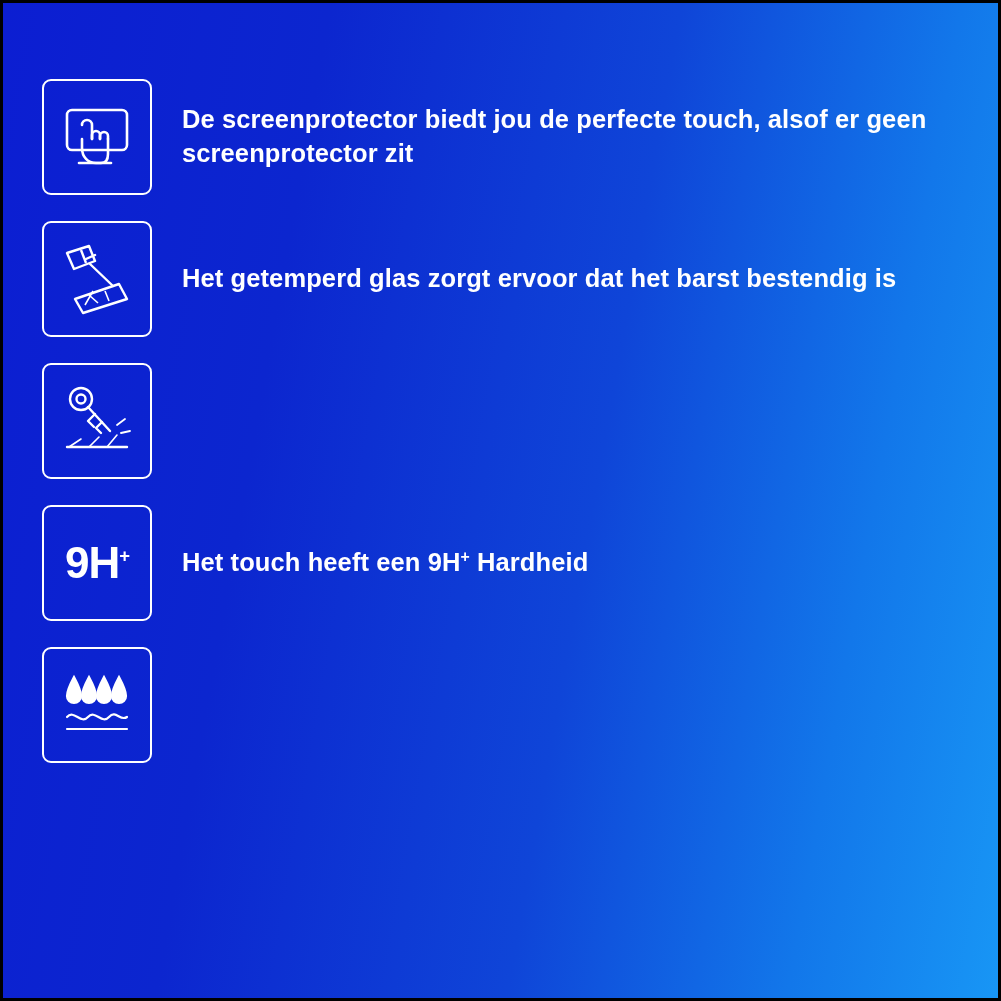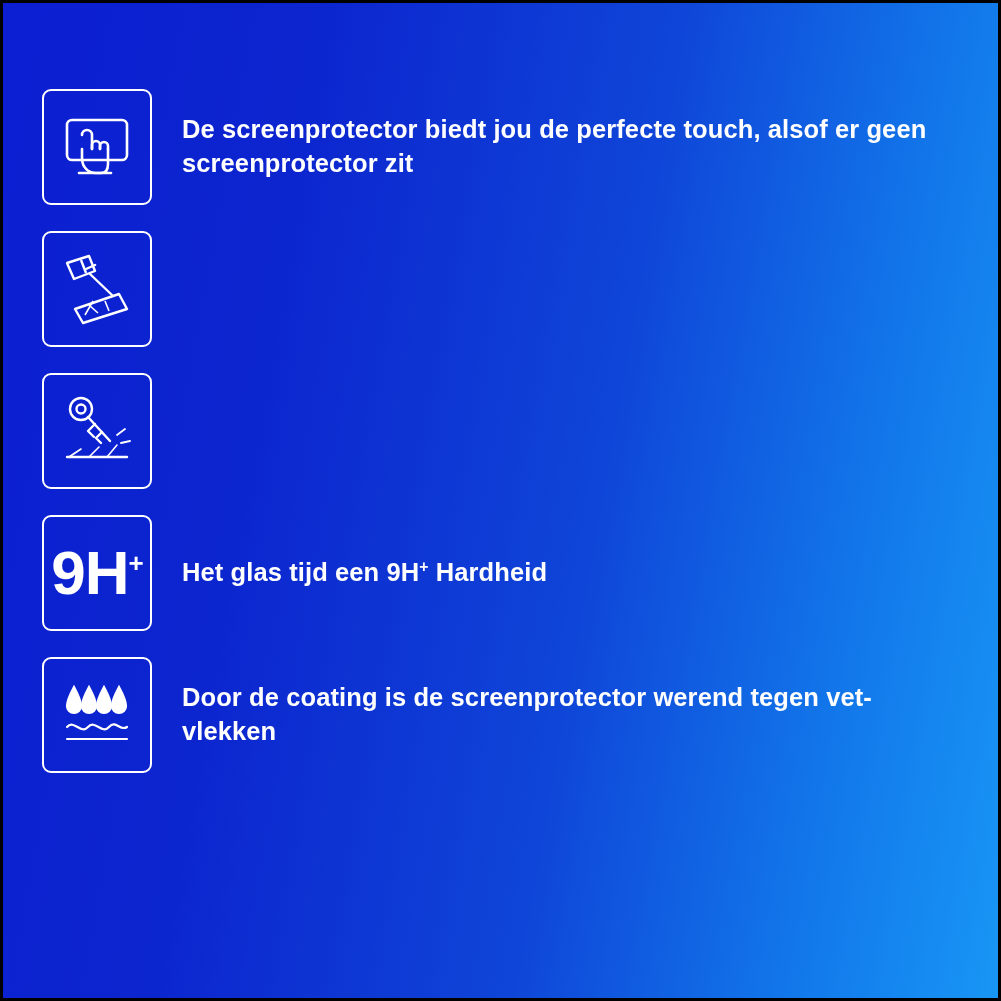--- a/index.html
+++ b/index.html
@@ -18,21 +18,21 @@
     width: 1001px;
     height: 1001px;
     box-sizing: border-box;
     background: linear-gradient(100deg, #0c1ed2 0%, #0c26cf 28%, #0f45d8 58%, #1277ea 82%, #1896f5 100%);
     border: 3px solid #000000;
     overflow: hidden;
   }
   .features {
     position: absolute;
     left: 39px;
-    top: 86px;
+    top: 76px;
     width: 910px;
   }
   .feature {
     display: flex;
     align-items: center;
     margin-bottom: 26px;
     min-height: 116px;
   }
   .icon-box {
     flex: 0 0 auto;
@@ -57,21 +57,21 @@
     line-height: 1.32;
     letter-spacing: 0.1px;
     max-width: 770px;
   }
   sup {
     font-size: 0.62em;
     line-height: 0;
     vertical-align: super;
   }
   .nine-h {
-    font-size: 62px;
+    font-size: 44px;
     font-weight: bold;
     color: #ffffff;
     letter-spacing: -1px;
     font-family: "Liberation Sans", sans-serif;
     line-height: 1;
   }
   .nine-h sup {
     font-size: 0.42em;
   }
 </style>
@@ -100,20 +100,21 @@
       <div class="icon-box">
         <svg width="84" height="84" viewBox="0 0 84 84" fill="none" stroke="#ffffff" stroke-width="2.4">
           <path d="M12 16 L34 9 L40 24 L19 32 Z" stroke-linejoin="round"></path>
           <path d="M26 13 L31 26"></path>
           <path d="M35 27 L58 49" stroke-linecap="round"></path>
           <path d="M31 22 L40 18" stroke-linecap="round"></path>
           <path d="M20 62 L64 47 L72 62 L28 76 Z" stroke-linejoin="round"></path>
           <path d="M34 58 L43 66 M38 54 L30 68 M50 54 L54 64" stroke-width="1.6"></path>
         </svg>
       </div>
+      <div class="feature-text">Het getemperd glas zorgt ervoor dat het barst bestendig is</div>
     </div>
 
     <div class="feature">
       <div class="icon-box">
         <svg width="84" height="84" viewBox="0 0 84 84" fill="none" stroke="#ffffff" stroke-width="2.4">
           <circle cx="26" cy="20" r="11"></circle>
           <circle cx="26" cy="20" r="4.5"></circle>
           <path d="M33 28 L55 52" stroke-linecap="round"></path>
           <path d="M40 35 L33 42 L39 48" stroke-linecap="round" stroke-linejoin="round"></path>
           <path d="M47 43 L41 49 L46 54" stroke-linecap="round" stroke-linejoin="round"></path>
@@ -121,31 +122,30 @@
           <path d="M14 68 L26 60 M34 68 L44 58 M52 68 L62 56" stroke-width="1.6" stroke-linecap="round"></path>
           <path d="M62 46 L70 40 M66 54 L75 52" stroke-width="1.8" stroke-linecap="round"></path>
         </svg>
       </div>
     </div>
 
     <div class="feature">
       <div class="icon-box">
         <div class="nine-h"><span>9H</span><sup>+</sup></div>
       </div>
-      <div class="feature-text"><span>Het glas tijd een 9H</span><sup>+</sup><span> Hardheid</span></div>
+      <div class="feature-text"><span>Het touch heeft een 9H</span><sup>+</sup><span> Hardheid</span></div>
     </div>
 
     <div class="feature">
       <div class="icon-box">
         <svg width="80" height="80" viewBox="0 0 80 80" fill="#ffffff" stroke="#ffffff" stroke-width="2.2">
           <path d="M17 12 C17 12 10 25 10 31 a7 7 0 0 0 14 0 C24 25 17 12 17 12 Z"></path>
           <path d="M32 12 C32 12 25 25 25 31 a7 7 0 0 0 14 0 C39 25 32 12 32 12 Z"></path>
           <path d="M47 12 C47 12 40 25 40 31 a7 7 0 0 0 14 0 C54 25 47 12 47 12 Z"></path>
           <path d="M62 12 C62 12 55 25 55 31 a7 7 0 0 0 14 0 C69 25 62 12 62 12 Z"></path>
           <path d="M10 52 C17 44 24 60 31 52 C38 44 45 60 52 52 C59 44 63 57 70 52" fill="none" stroke-linecap="round"></path>
           <path d="M10 64 L70 64" fill="none" stroke-linecap="round"></path>
         </svg>
       </div>
-      <div class="feature-text">Door de coating is de screenprotector werend tegen vet-vlekken</div>
     </div>
 
   </div>
 </div>
 
 </body></html>

